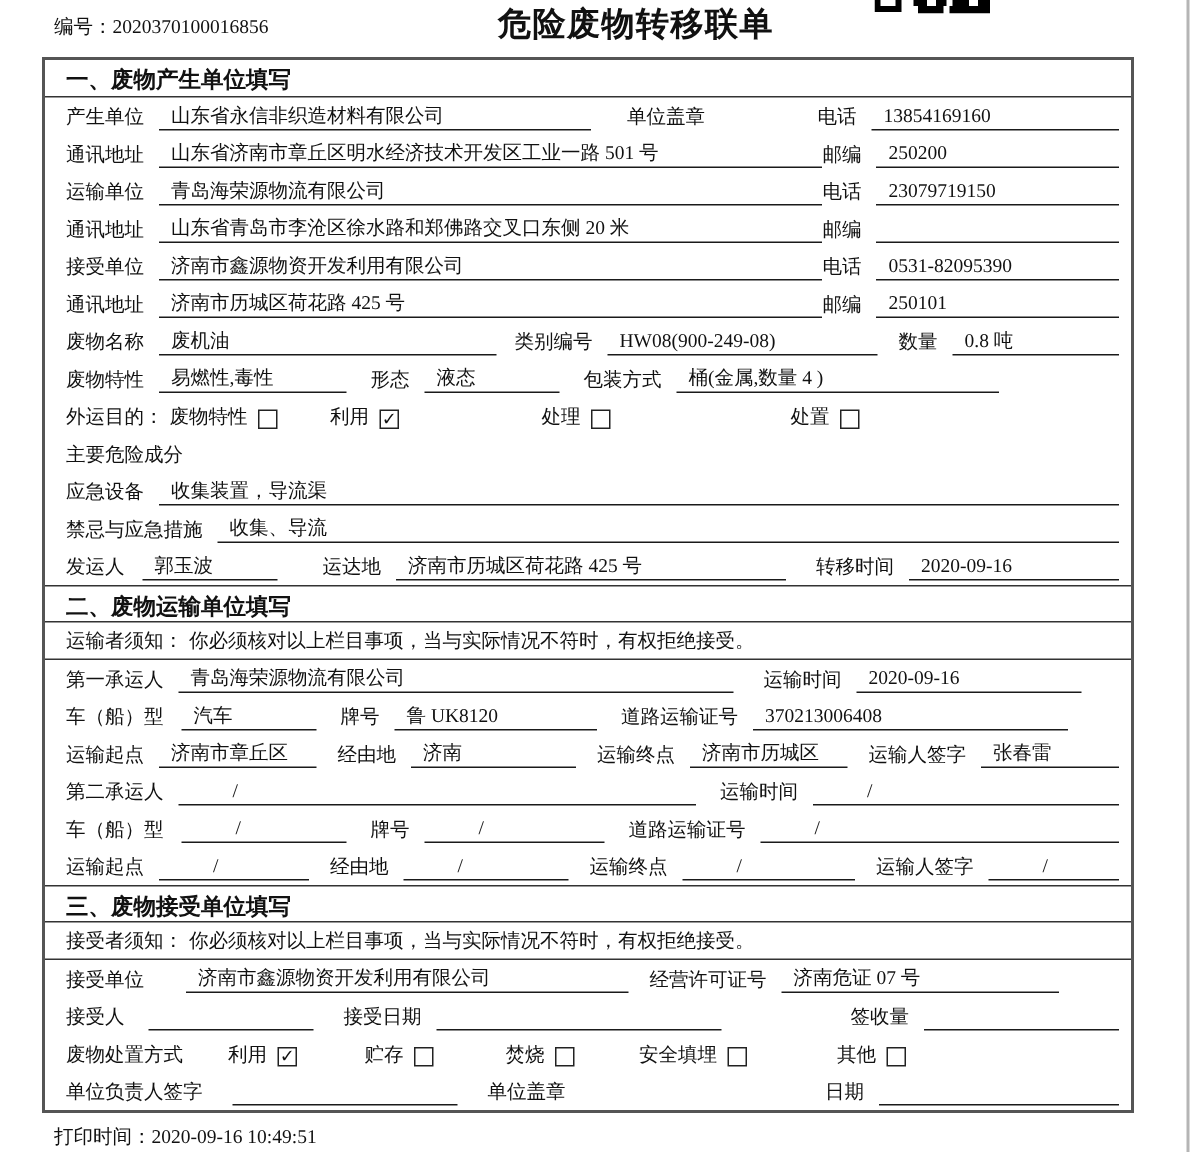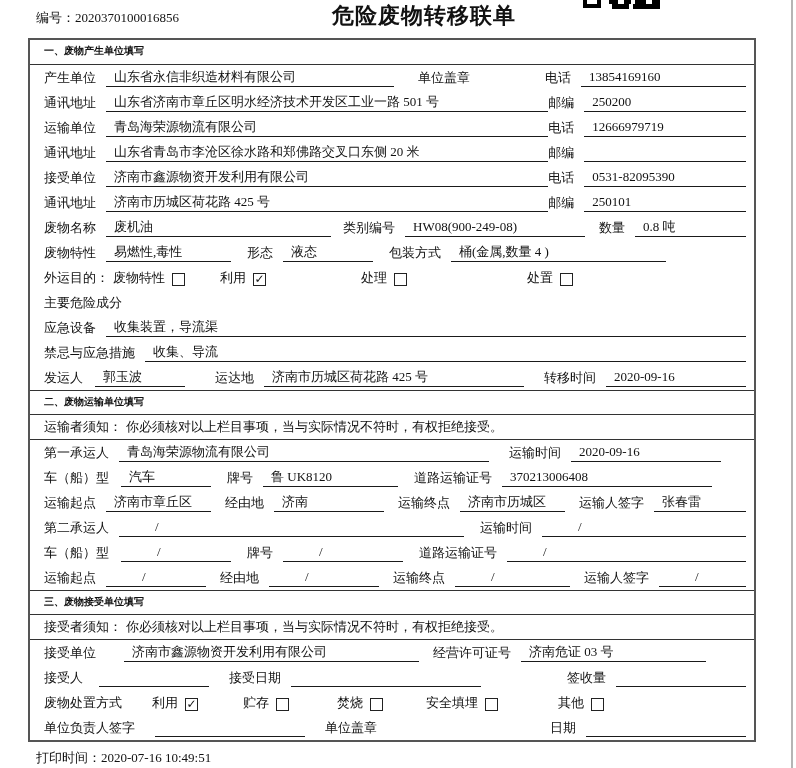--- a/index.html
+++ b/index.html
@@ -17,21 +17,21 @@
   .qr .b1 { left:26px; top:0;   width:9px;  height:4px; }
   .qr .b2 { left:29px; top:4px; width:17px; height:5px; }
   .qr .b3 { left:41px; top:-2px;width:7px;  height:6px; }
   .qr .b4 { left:52px; top:0;   width:11px; height:4px; }
   .qr .b5 { left:50px; top:4px; width:27px; height:5px; }
   .qr .b6 { left:69px; top:-3px;width:8px;  height:7px; }
 
   
   .form { margin-left:28px; width:728px; border:2px solid #555; background:#fff; }
   .sec-header { height:25px; padding:4px 8px 0 14px; font-family:"Liberation Sans","DejaVu Sans",sans-serif;
-                font-weight:bold; font-size:10px; border-bottom:1px solid #333; }
+                font-weight:bold; font-size:15px; border-bottom:1px solid #333; }
   .sec-header.mid { border-top:1px solid #333;font-family:Liberation Mono, monospace; }
   .frow { display:flex; align-items:flex-end; height:25px; padding:0 8px 3px 14px; }
   .frow.rule { border-bottom:1px solid #333; }
   .frow > * + * { margin-left:10px; }
   .lbl { white-space:nowrap; line-height:18px; }
   .val { border-bottom:1px solid #1a1a1a; padding:0 4px 0 8px; white-space:nowrap;
          line-height:18px; height:19px; min-width:30px; }
   .fill { flex:1; }
   .slash { padding-left:36px; }
   .mla { margin-left:auto !important; }
@@ -88,21 +88,21 @@
     <span class="lbl">通讯地址</span>
     <span class="val w452">山东省济南市章丘区明水经济技术开发区工业一路 501 号</span>
     <span class="lbl mla">邮编</span>
     <span class="val w165">250200</span>
   </div>
 
   <div class="frow">
     <span class="lbl">运输单位</span>
     <span class="val w452">青岛海荣源物流有限公司</span>
     <span class="lbl mla">电话</span>
-    <span class="val w165">12666979719</span>
+    <span class="val w165">23079719150</span>
   </div>
 
   <div class="frow">
     <span class="lbl">通讯地址</span>
     <span class="val w452">山东省青岛市李沧区徐水路和郑佛路交叉口东侧 20 米</span>
     <span class="lbl mla">邮编</span>
     <span class="val w165"></span>
   </div>
 
   <div class="frow">
@@ -245,21 +245,21 @@
 
   <div class="frow rule">
     <span class="lbl">接受者须知：</span>
     <span class="lbl ml4">你必须核对以上栏目事项，当与实际情况不符时，有权拒绝接受。</span>
   </div>
 
   <div class="frow">
     <span class="lbl">接受单位</span>
     <span class="val w295 ml28">济南市鑫源物资开发利用有限公司</span>
     <span class="lbl ml14">经营许可证号</span>
-    <span class="val w185">济南危证 03 号</span>
+    <span class="val w185">济南危证 07 号</span>
   </div>
 
   <div class="frow">
     <span class="lbl">接受人</span>
     <span class="val w110 ml16"></span>
     <span class="lbl ml20">接受日期</span>
     <span class="val w190"></span>
     <span class="lbl mla">签收量</span>
     <span class="val w130"></span>
   </div>
@@ -292,16 +292,16 @@
     <span class="lbl">单位负责人签字</span>
     <span class="val w150 ml20"></span>
     <span class="lbl ml20">单位盖章</span>
     <span class="lbl mla">日期</span>
     <span class="val w160"></span>
   </div>
 
 </div>
 
 <div class="footer">
-  <span>打印时间：</span><span>2020-07-16 10:49:51</span>
+  <span>打印时间：</span><span>2020-09-16 10:49:51</span>
 </div>
 
 <div class="edge-line"></div>
 
 </body></html>

